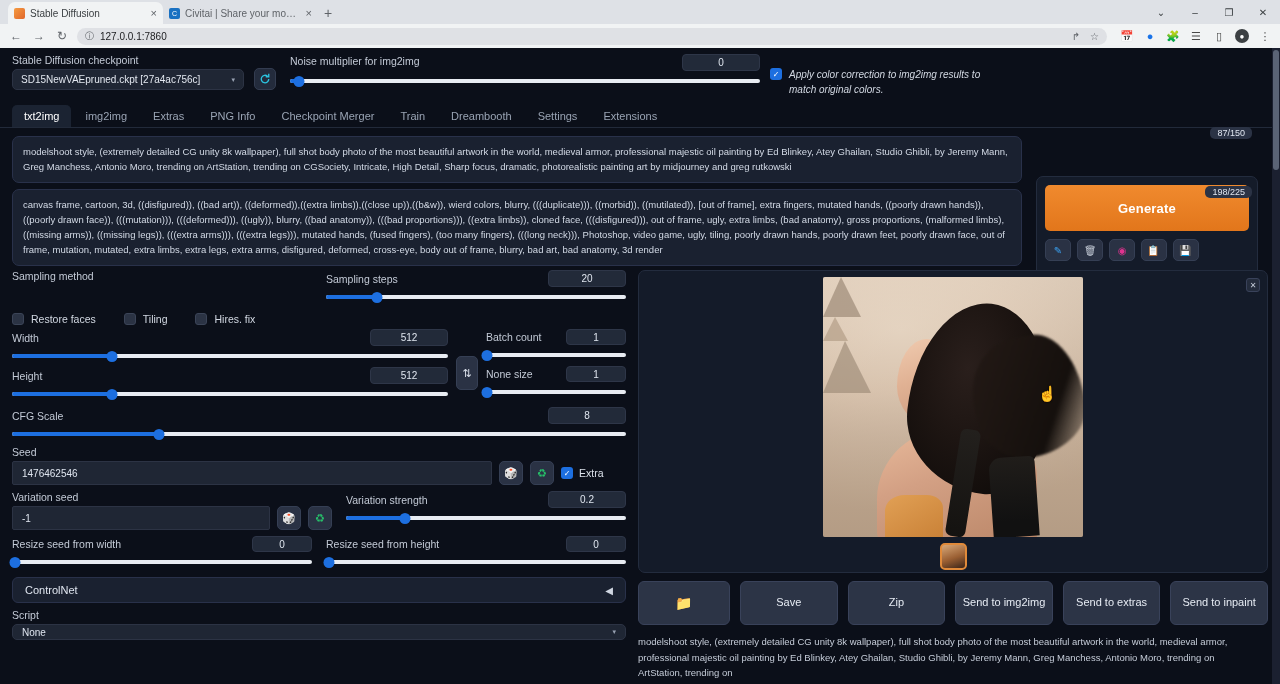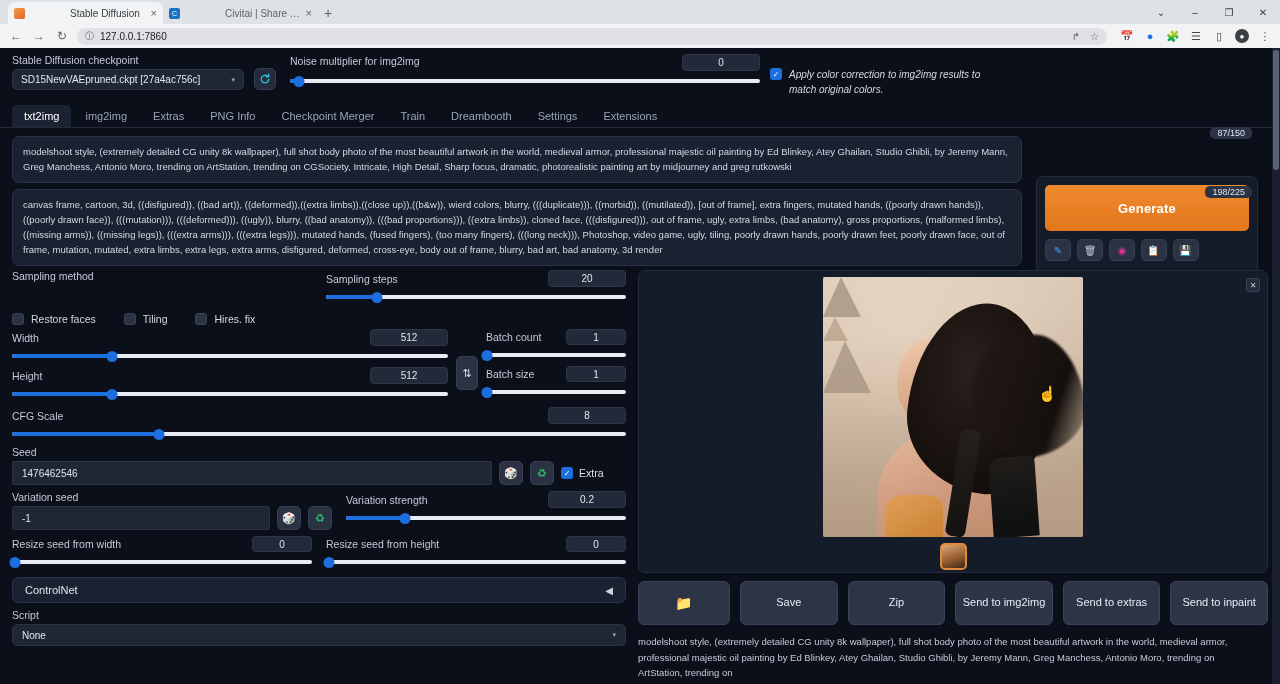--- a/index.html
+++ b/index.html
@@ -20,21 +20,21 @@
     height: 22px; width: 155px; display: flex; align-items: center;
     border-radius: 7px 7px 0 0; font-size: 10px; color: #3c4043;
     padding: 0 6px; gap: 5px; position: relative;
   }
   .tab.active { background: #f1f3f4; }
   .tab.inactive { background: #dee1e6; color: #5f6368; }
   .tab .favicon { width: 11px; height: 11px; border-radius: 2px; flex: 0 0 auto;
     display:flex; align-items:center; justify-content:center; font-size:7px; color:#fff; }
   .fav-sd { background: linear-gradient(135deg,#f59b42,#e0662a); }
   .fav-civitai { background: #1971c2; }
-  .tab .tab-title { flex: 1; white-space: nowrap; overflow: hidden; text-overflow: ellipsis; font-size: 10px; margin-left: 40px; }
+  .tab .tab-title { flex: 1; white-space: nowrap; overflow: hidden; text-overflow: ellipsis; font-size: 10px; }
   .tab .tab-close { font-size: 11px; color: #5f6368; line-height: 1; }
   .newtab { font-size: 14px; color: #5f6368; margin-left: 6px; margin-bottom: 3px; cursor: pointer; }
   .win-controls {
     position: absolute; right: 0; top: 0; height: 24px;
     display: flex; align-items: center; gap: 0;
   }
   .win-btn { width: 34px; height: 24px; display:flex; align-items:center; justify-content:center;
     font-size: 10px; color: #3c4043; }
 
   .browser-nav {
@@ -187,21 +187,21 @@
   .recycle-btn { width: 24px; height: 24px; background: #2a3244; border: 1px solid #353f54;
     border-radius: 5px; display:flex;align-items:center;justify-content:center; font-size:11px; color:#27c06a;}
   .extra-chk { display:flex; align-items:center; gap:6px; font-size:10.5px; color:#dbe1ea;}
 
   .accordion {
     height: 26px; background: #1a2130; border: 1px solid #29314a; border-radius: 6px;
     display:flex; align-items:center; padding: 0 12px; font-size: 11px; color:#dfe5ef; margin-top: 8px;
   }
   .accordion .arrow { margin-left:auto; font-size: 10px; color:#cfd6e1;}
   .script-select {
-    height: 22px; background: #1f2634; border: 1px solid #2c3344; border-radius: 5px;
+    height: 16px; background: #1f2634; border: 1px solid #2c3344; border-radius: 5px;
     display:flex; align-items:center; padding: 0 9px; font-size:10px; color:#dfe5ef;
   }
 
   
   .out-panel {
     background: #141b29; border: 1px solid #232c3e; border-radius: 7px;
     height: 303px; position: relative; display:flex; flex-direction:column; align-items:center;
     padding-top: 6px;
   }
   .img-close {
@@ -482,21 +482,21 @@
           <div class="lbl-row">
             <span class="lbl">Batch count</span>
             <div class="sm-pill pill-right">1</div>
           </div>
           <div class="slider">
             <div class="track"></div>
               <div class="fill" style="width:1%"></div>
               <div class="knob" style="left:1%"></div>
           </div>
           <div class="lbl-row" style="margin-top:4px">
-            <span class="lbl">Batch size</span>
+            <span class="lbl">None size</span>
             <div class="sm-pill pill-right">1</div>
           </div>
           <div class="slider">
             <div class="track"></div>
               <div class="fill" style="width:1%"></div>
               <div class="knob" style="left:1%"></div>
           </div>
         </div>
       </div>
 

